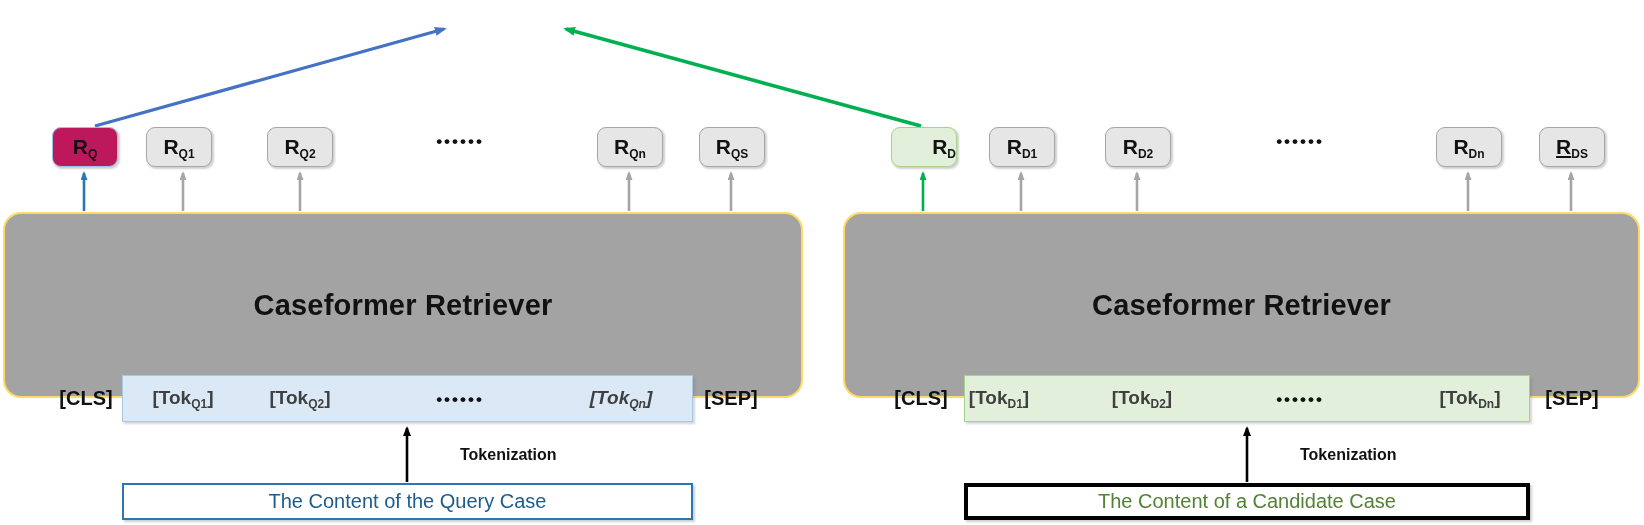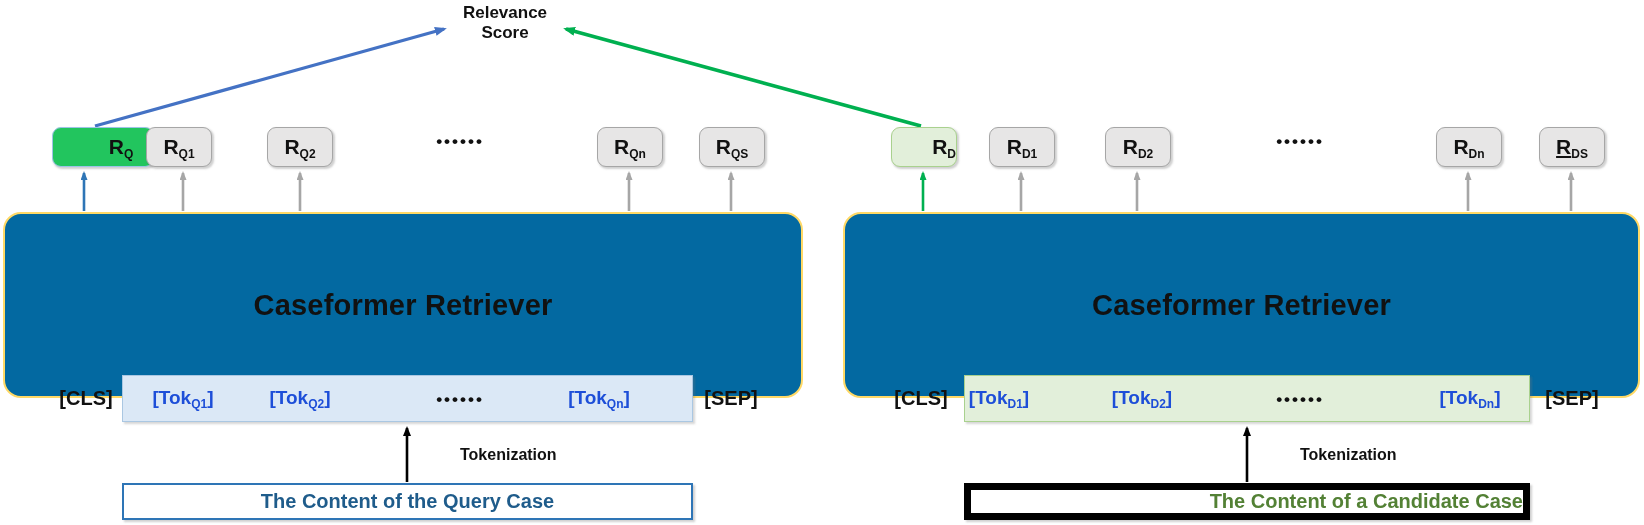--- a/index.html
+++ b/index.html
@@ -15,62 +15,62 @@
   }
   
   .rbox{
     top:127px;height:38px;width:64px;border-radius:9px;
     display:flex;align-items:center;justify-content:center;
     font-size:21px;font-weight:700;color:#111;
     box-shadow:1.5px 1.5px 2px rgba(120,120,120,.35);
   }
   .rbox sub,.token sub{font-size:12px;font-weight:700;vertical-align:-4px;line-height:0;}
   .rbox.gray{background:#e7e6e6;border:1.5px solid #a6a6a6;}
-  .rbox.blue{background:#22c55e;border:1.5px solid #9dc3e6;padding-left:36px;}
+  .rbox.blue{background:#be185d;border:1.5px solid #9dc3e6;}
   .rbox.green{background:#e2efda;border:1.5px solid #a9d18e;justify-content:flex-end;}
   .dots{
     font-size:17px;font-weight:700;color:#111;letter-spacing:2px;text-align:center;width:90px;
   }
   .dots.top{top:132px;}
   
   .encoder{
-    top:212px;height:186px;background:#0369a1;border:2.5px solid #ffd966;
+    top:212px;height:186px;background:#a3a3a3;border:2.5px solid #ffd966;
     border-radius:18px;display:flex;align-items:center;justify-content:center;
     box-sizing:border-box;
   }
   .encoder .enc-label{font-size:29px;font-weight:700;color:#111;letter-spacing:.2px;}
   
   .strip{
     top:375px;height:47px;box-sizing:border-box;
     box-shadow:1.5px 1.5px 2px rgba(120,120,120,.3);
   }
   .strip.blue{background:#dbe8f6;border:1.5px solid #aac7e2;}
   .strip.green{background:#e2efda;border:1.5px solid #a9d18e;}
   .token{
     position:absolute;top:387px;transform:translateX(-50%);
-    font-size:19px;font-weight:700;color:#1d4ed8;white-space:nowrap;
+    font-size:19px;font-weight:700;color:#404040;white-space:nowrap;
   }
   .special{
     position:absolute;top:387px;transform:translateX(-50%);
     font-size:20px;font-weight:700;color:#111;white-space:nowrap;
   }
   .dots.mid{top:390px;transform:translateX(-50%);}
   
   .tok-label{
     top:446px;font-size:16px;font-weight:700;color:#111;margin-left:43px;
   }
   
   .content-box{
     top:483px;height:37px;background:#ffffff;box-sizing:border-box;
     display:flex;align-items:center;justify-content:center;
-    font-size:20px;font-weight:700;
+    font-size:20px;font-weight:400;
     box-shadow:2px 2px 2px rgba(120,120,120,.35);
   }
   .content-box.blue{border:2px solid #2e75b6;color:#1f5c8b;}
-  .content-box.green{border:7px solid #000000;color:#538135;justify-content:flex-end;}
+  .content-box.green{border:4px solid #000000;color:#538135;}
   
   #arrows{position:absolute;left:0;top:0;width:1644px;height:525px;pointer-events:none;}
 </style>
 </head>
 <body>
 
 <div id="canvas">
 
   <svg id="arrows" viewBox="0 0 1644 525">
     <defs>
@@ -118,24 +118,20 @@
     <line x1="923" y1="361" x2="923" y2="383" stroke="#00b050" stroke-width="2.6"></line>
     <line x1="1021" y1="361" x2="1021" y2="375" stroke="#a6a6a6" stroke-width="2.6"></line>
     <line x1="1137" y1="361" x2="1137" y2="375" stroke="#a6a6a6" stroke-width="2.6"></line>
     <line x1="1468" y1="361" x2="1468" y2="375" stroke="#a6a6a6" stroke-width="2.6"></line>
     <line x1="1571" y1="361" x2="1571" y2="383" stroke="#a6a6a6" stroke-width="2.6"></line>
 
     <line x1="407" y1="482" x2="407" y2="428" stroke="#000" stroke-width="2.6" marker-end="url(#m-black)"></line>
     <line x1="1247" y1="482" x2="1247" y2="428" stroke="#000" stroke-width="2.6" marker-end="url(#m-black)"></line>
   </svg>
 
-  <div class="abs relevance">
-    <div>Relevance</div>
-    <div>Score</div>
-  </div>
 
   <div class="abs rbox blue" style="left:52px;">
     <span><span>R</span><sub>Q</sub></span>
   </div>
   <div class="abs rbox gray" style="left:146px;text-align:center;">
     <span><span>R</span><sub>Q1</sub></span>
   </div>
   <div class="abs rbox gray" style="left:267px;">
     <span><span>R</span><sub>Q2</sub></span>
   </div>
@@ -171,21 +167,21 @@
     <span class="enc-label">Caseformer Retriever</span>
   </div>
 
   <div class="abs strip blue" style="left:122px;width:571px;"></div>
   <div class="abs strip green" style="left:964px;width:566px;"></div>
 
   <span class="special" style="left:86px;">[CLS]</span>
   <span class="token" style="left:183px;"><span>[Tok</span><sub>Q1</sub><span>]</span></span>
   <span class="token" style="left:300px;"><span>[Tok</span><sub>Q2</sub><span>]</span></span>
   <span class="abs dots mid" style="left:460px;">••••••</span>
-  <span class="token" style="left:599px;"><span>[Tok</span><sub>Qn</sub><span>]</span></span>
+  <span class="token" style="left:621px;font-style:italic;"><span>[Tok</span><sub>Qn</sub><span>]</span></span>
   <span class="special" style="left:731px;">[SEP]</span>
 
   <span class="special" style="left:921px;">[CLS]</span>
   <span class="token" style="left:979px;margin-left:20px;"><span>[Tok</span><sub>D1</sub><span>]</span></span>
   <span class="token" style="left:1142px;"><span>[Tok</span><sub>D2</sub><span>]</span></span>
   <span class="abs dots mid" style="left:1300px;">••••••</span>
   <span class="token" style="left:1470px;"><span>[Tok</span><sub>Dn</sub><span>]</span></span>
   <span class="special" style="left:1572px;">[SEP]</span>
 
   <span class="abs tok-label" style="left:417px;">Tokenization</span>

